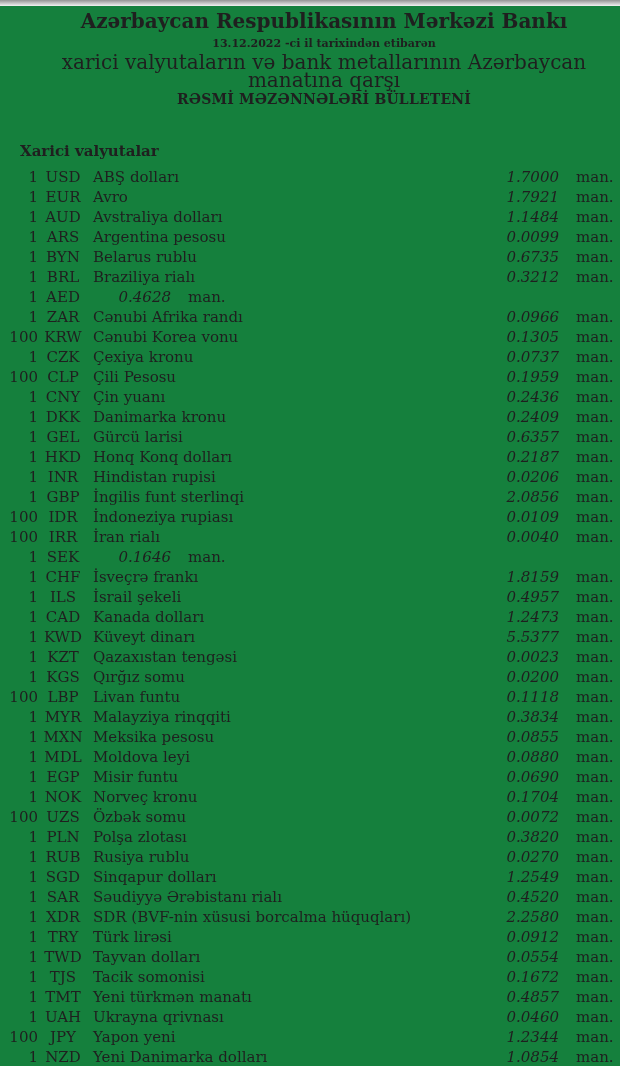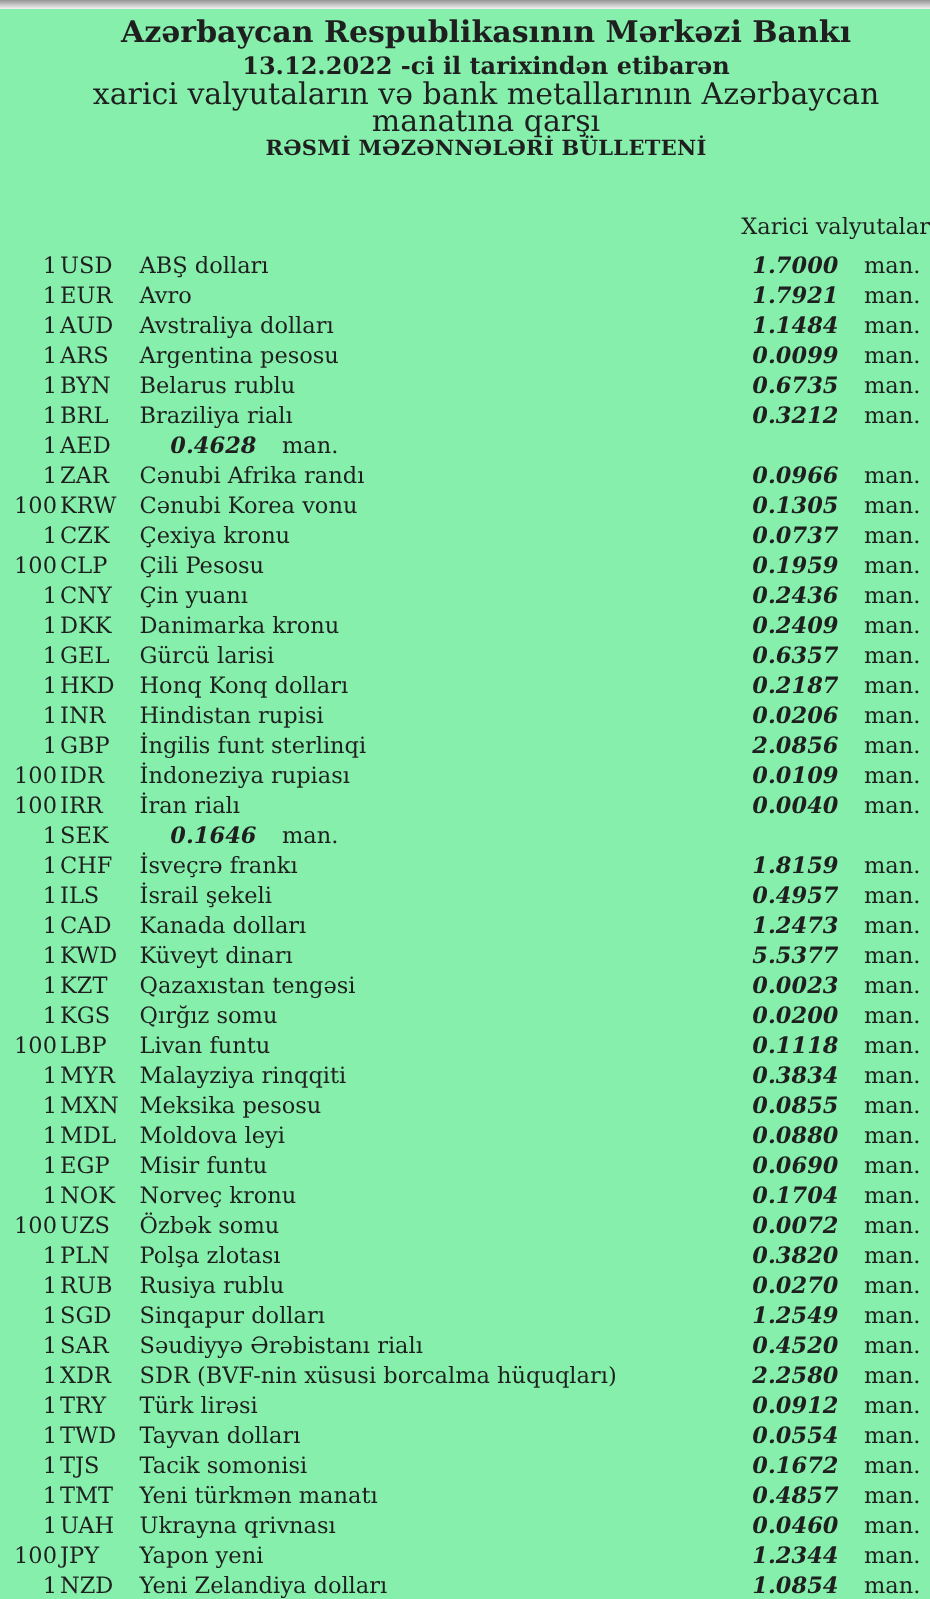--- a/index.html
+++ b/index.html
@@ -6,92 +6,92 @@
   html, body {
     width: 620px;
     background: #ffffff;
     font-family: "DejaVu Serif", "Liberation Serif", serif;
     color: #1f1f1f;
   }
   .page {
     position: relative;
     width: 620px;
     height: 1066px;
-    background: #86efac;
+    background: #15803d;
     overflow: hidden;
   }
   .top-bar {
     height: 6px;
     background: linear-gradient(#949494, #f2f2f2);
   }
   .doc-header {
     padding-left: 28px;
     text-align: center;
   }
   .bank-name {
     margin-top: 2px;
     font-size: 20px;
     line-height: 26px;
     font-weight: bold;
   }
   .date-line {
-    font-size: 16px;
+    font-size: 11px;
     line-height: 19px;
     font-weight: bold;
   }
   .subtitle-line {
     font-size: 20px;
     line-height: 18px;
     font-weight: normal;
   }
   .bulletin-title {
     font-size: 14px;
     line-height: 20px;
     font-weight: bold;
     letter-spacing: 0.2px;
   }
   .section-title {
     margin-top: 33px;
-    padding-left: 44px;
-    text-align: right;
+    padding-left: 20px;
+    text-align: left;
     font-size: 15px;
     line-height: 19px;
-    font-weight: normal;
+    font-weight: bold;
   }
   .rates-table {
     margin-top: 6px;
   }
   .rate-row {
     display: flex;
     align-items: baseline;
     height: 20px;
     line-height: 20px;
     font-size: 15px;
     white-space: nowrap;
   }
   .cell-qty {
     width: 38px;
     text-align: right;
     flex: 0 0 auto;
   }
   .cell-code {
     width: 46px;
     margin-left: 2px;
-    text-align: left;
+    text-align: center;
     flex: 0 0 auto;
   }
   .cell-name {
     flex: 1 1 auto;
     padding-left: 7px;
     overflow: hidden;
   }
   .cell-rate {
     width: 85px;
     text-align: right;
-    font-weight: bold;
+    font-weight: normal;
     font-style: italic;
     flex: 0 0 auto;
   }
   .cell-unit {
     width: 61px;
     padding-left: 17px;
     text-align: left;
     flex: 0 0 auto;
   }
 </style>
@@ -458,19 +458,19 @@
     <span class="cell-qty">100</span>
     <span class="cell-code">JPY</span>
     <span class="cell-name">Yapon yeni</span>
     <span class="cell-rate">1.2344</span>
     <span class="cell-unit">man.</span>
   </div>
 
   <div class="rate-row">
     <span class="cell-qty">1</span>
     <span class="cell-code">NZD</span>
-    <span class="cell-name">Yeni Zelandiya dolları</span>
+    <span class="cell-name">Yeni Danimarka dolları</span>
     <span class="cell-rate">1.0854</span>
     <span class="cell-unit">man.</span>
   </div>
 </div>
 
 </div>
 
 </body></html>

